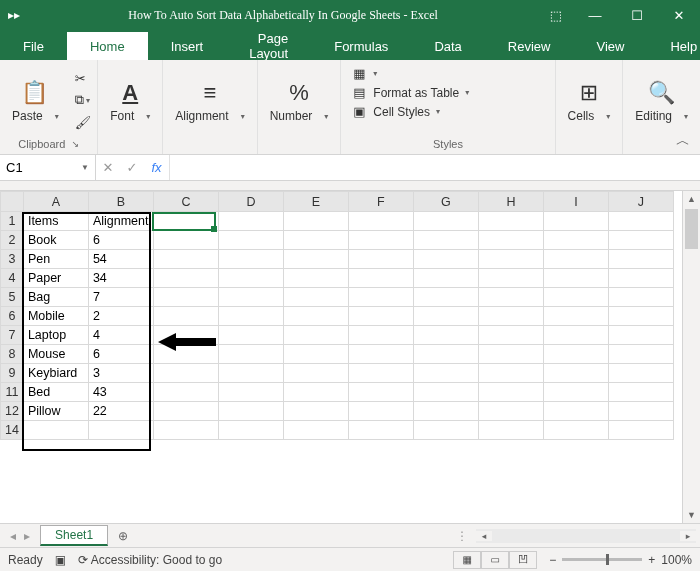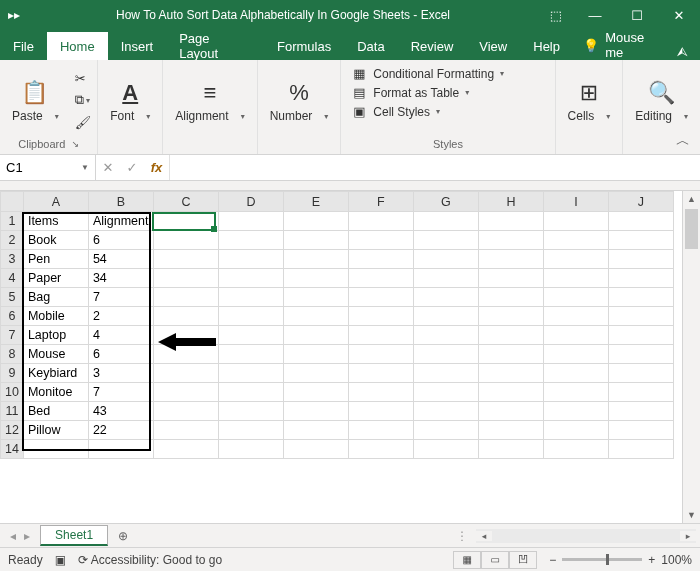--- a/index.html
+++ b/index.html
@@ -2,28 +2,28 @@
 <html><head>
 <meta charset="utf-8">
 <style>
 * { box-sizing: border-box; margin: 0; padding: 0; font-family: "Segoe UI", Arial, sans-serif; }
 
 body { background: #fff; width: 700px; height: 571px; overflow: hidden; display: flex; flex-direction: column; position: relative; }
 
 
 .title-bar { background: #217346; height: 30px; display: flex; align-items: center; color: #fff; font-size: 12px; }
 .title-bar .qat { display: flex; align-items: center; padding: 0 8px; gap: 10px; }
-.title-bar .title { flex: 1; text-align: center; }
+.title-bar .title { flex: 1; text-align: center; font-family: Liberation Serif, serif; }
 .title-bar .win-btns { display: flex; gap: 0; }
 .title-bar .win-btn { width: 42px; height: 30px; display: flex; align-items: center; justify-content: center; font-size: 13px; }
 .ribbon-display { width: 36px; display:flex; align-items:center; justify-content:center; font-size:13px;}
 
 
 .tabs-bar { background: #217346; height: 30px; display: flex; align-items: flex-end; color: #fff; font-size: 13px; }
-.tab { padding: 0 13px; height: 28px; display: flex; align-items: center; cursor: pointer; }
+.tab { padding: 0 23px; height: 28px; display: flex; align-items: center; cursor: pointer; text-align: right; }
 .tab.active { background: #fff; color: #217346; }
 .tab.file { background: #217346; margin-left: 0; }
 .tell-me { display: flex; align-items: center; gap: 6px; margin-left: 10px; }
 .tabs-bar .sp { flex:1; }
 .share-icn { width:36px; display:flex; align-items:center; justify-content:center; }
 
 
 .ribbon { background: #f3f2f1; border-bottom: 1px solid #d4d4d4; height: 95px; display: flex; align-items: stretch; position: relative; }
 .ribbon-group { border-right: 1px solid #e1e1e1; display: flex; flex-direction: column; padding: 4px 6px 2px 6px; }
 .rg-body { flex: 1; display: flex; align-items: center; gap: 6px; }
@@ -39,21 +39,21 @@
 .styles-group .line { display: flex; align-items: center; gap: 6px; }
 .styles-group .sicn { width:16px; display:inline-flex; justify-content:center; font-size:13px; }
 .collapse-rib { position:absolute; right:10px; bottom:4px; font-size:14px; color:#666; }
 
 
 .formula-bar { height: 26px; border-bottom: 1px solid #d4d4d4; display: flex; align-items: stretch; font-size: 13px; }
 .name-box { width: 96px; border-right: 1px solid #d4d4d4; display: flex; align-items: center; padding: 0 6px; justify-content: space-between; background: #fff; }
 .name-box .caret { font-size:8px; color:#666; }
 .fx-btns { display:flex; align-items:center; color:#999; }
 .fx-btns span { width: 24px; text-align: center; }
-.fx-label { width: 26px; display:flex; align-items:center; justify-content:center; font-style: italic; color:#a16207; border-right:1px solid #e1e1e1;font-weight:bold;}
+.fx-label { width: 26px; display:flex; align-items:center; justify-content:center; font-style: italic; color:#3b82f6; border-right:1px solid #e1e1e1;}
 .fx-input { flex:1; padding:0 6px; display:flex; align-items:center; background:#fff; }
 
 
 .grid-wrap { flex: 1; display: flex; flex-direction: column; overflow: hidden; background: #fff; position:relative;}
 .grid-spacer { height: 10px; background:#f3f2f1; border-bottom:1px solid #d4d4d4;}
 .grid { display: flex; flex:1; overflow:hidden; position:relative;}
 .grid table { border-collapse: collapse; table-layout: fixed; }
 .grid th, .grid td { border: 1px solid #d9d9d9; font-size: 12.5px; font-weight: normal; text-align: left; padding: 0 4px; height: 19px; white-space: nowrap; overflow: hidden; }
 .grid th { background: #e6e6e6; text-align: center; color:#333; }
 .grid .row-hdr { background:#e6e6e6; text-align:center; width:22px; min-width:22px; color:#333;}
@@ -190,21 +190,20 @@
           </div>
       </div>
     </div>
     <div class="rg-label"></div>
   </div>
 
   <div class="ribbon-group styles-group" style="flex:1;">
     <div class="rg-body">
       <div class="line">
           <span class="sicn">▦</span>
-          <span>Conditional Formatting</span> 
           <span class="dd-caret">▾</span>
         </div>
       <div class="line">
           <span class="sicn">▤</span>
           <span>Format as Table</span> 
           <span class="dd-caret">▾</span>
         </div>
       <div class="line">
           <span class="sicn">▣</span>
           <span>Cell Styles</span> 
@@ -401,33 +400,20 @@
               <td class=""></td>
               <td class=""></td>
               <td class=""></td>
               <td class=""></td>
               <td class=""></td>
               <td class=""></td>
               <td class=""></td>
               <td class=""></td>
             </tr>
             <tr>
-              <th class="row-hdr">10</th>
-              <td class="">Monitoe</td>
-              <td class="num">7</td>
-              <td class=""></td>
-              <td class=""></td>
-              <td class=""></td>
-              <td class=""></td>
-              <td class=""></td>
-              <td class=""></td>
-              <td class=""></td>
-              <td class=""></td>
-            </tr>
-            <tr>
               <th class="row-hdr">11</th>
               <td class="">Bed</td>
               <td class="num">43</td>
               <td class=""></td>
               <td class=""></td>
               <td class=""></td>
               <td class=""></td>
               <td class=""></td>
               <td class=""></td>
               <td class=""></td>

